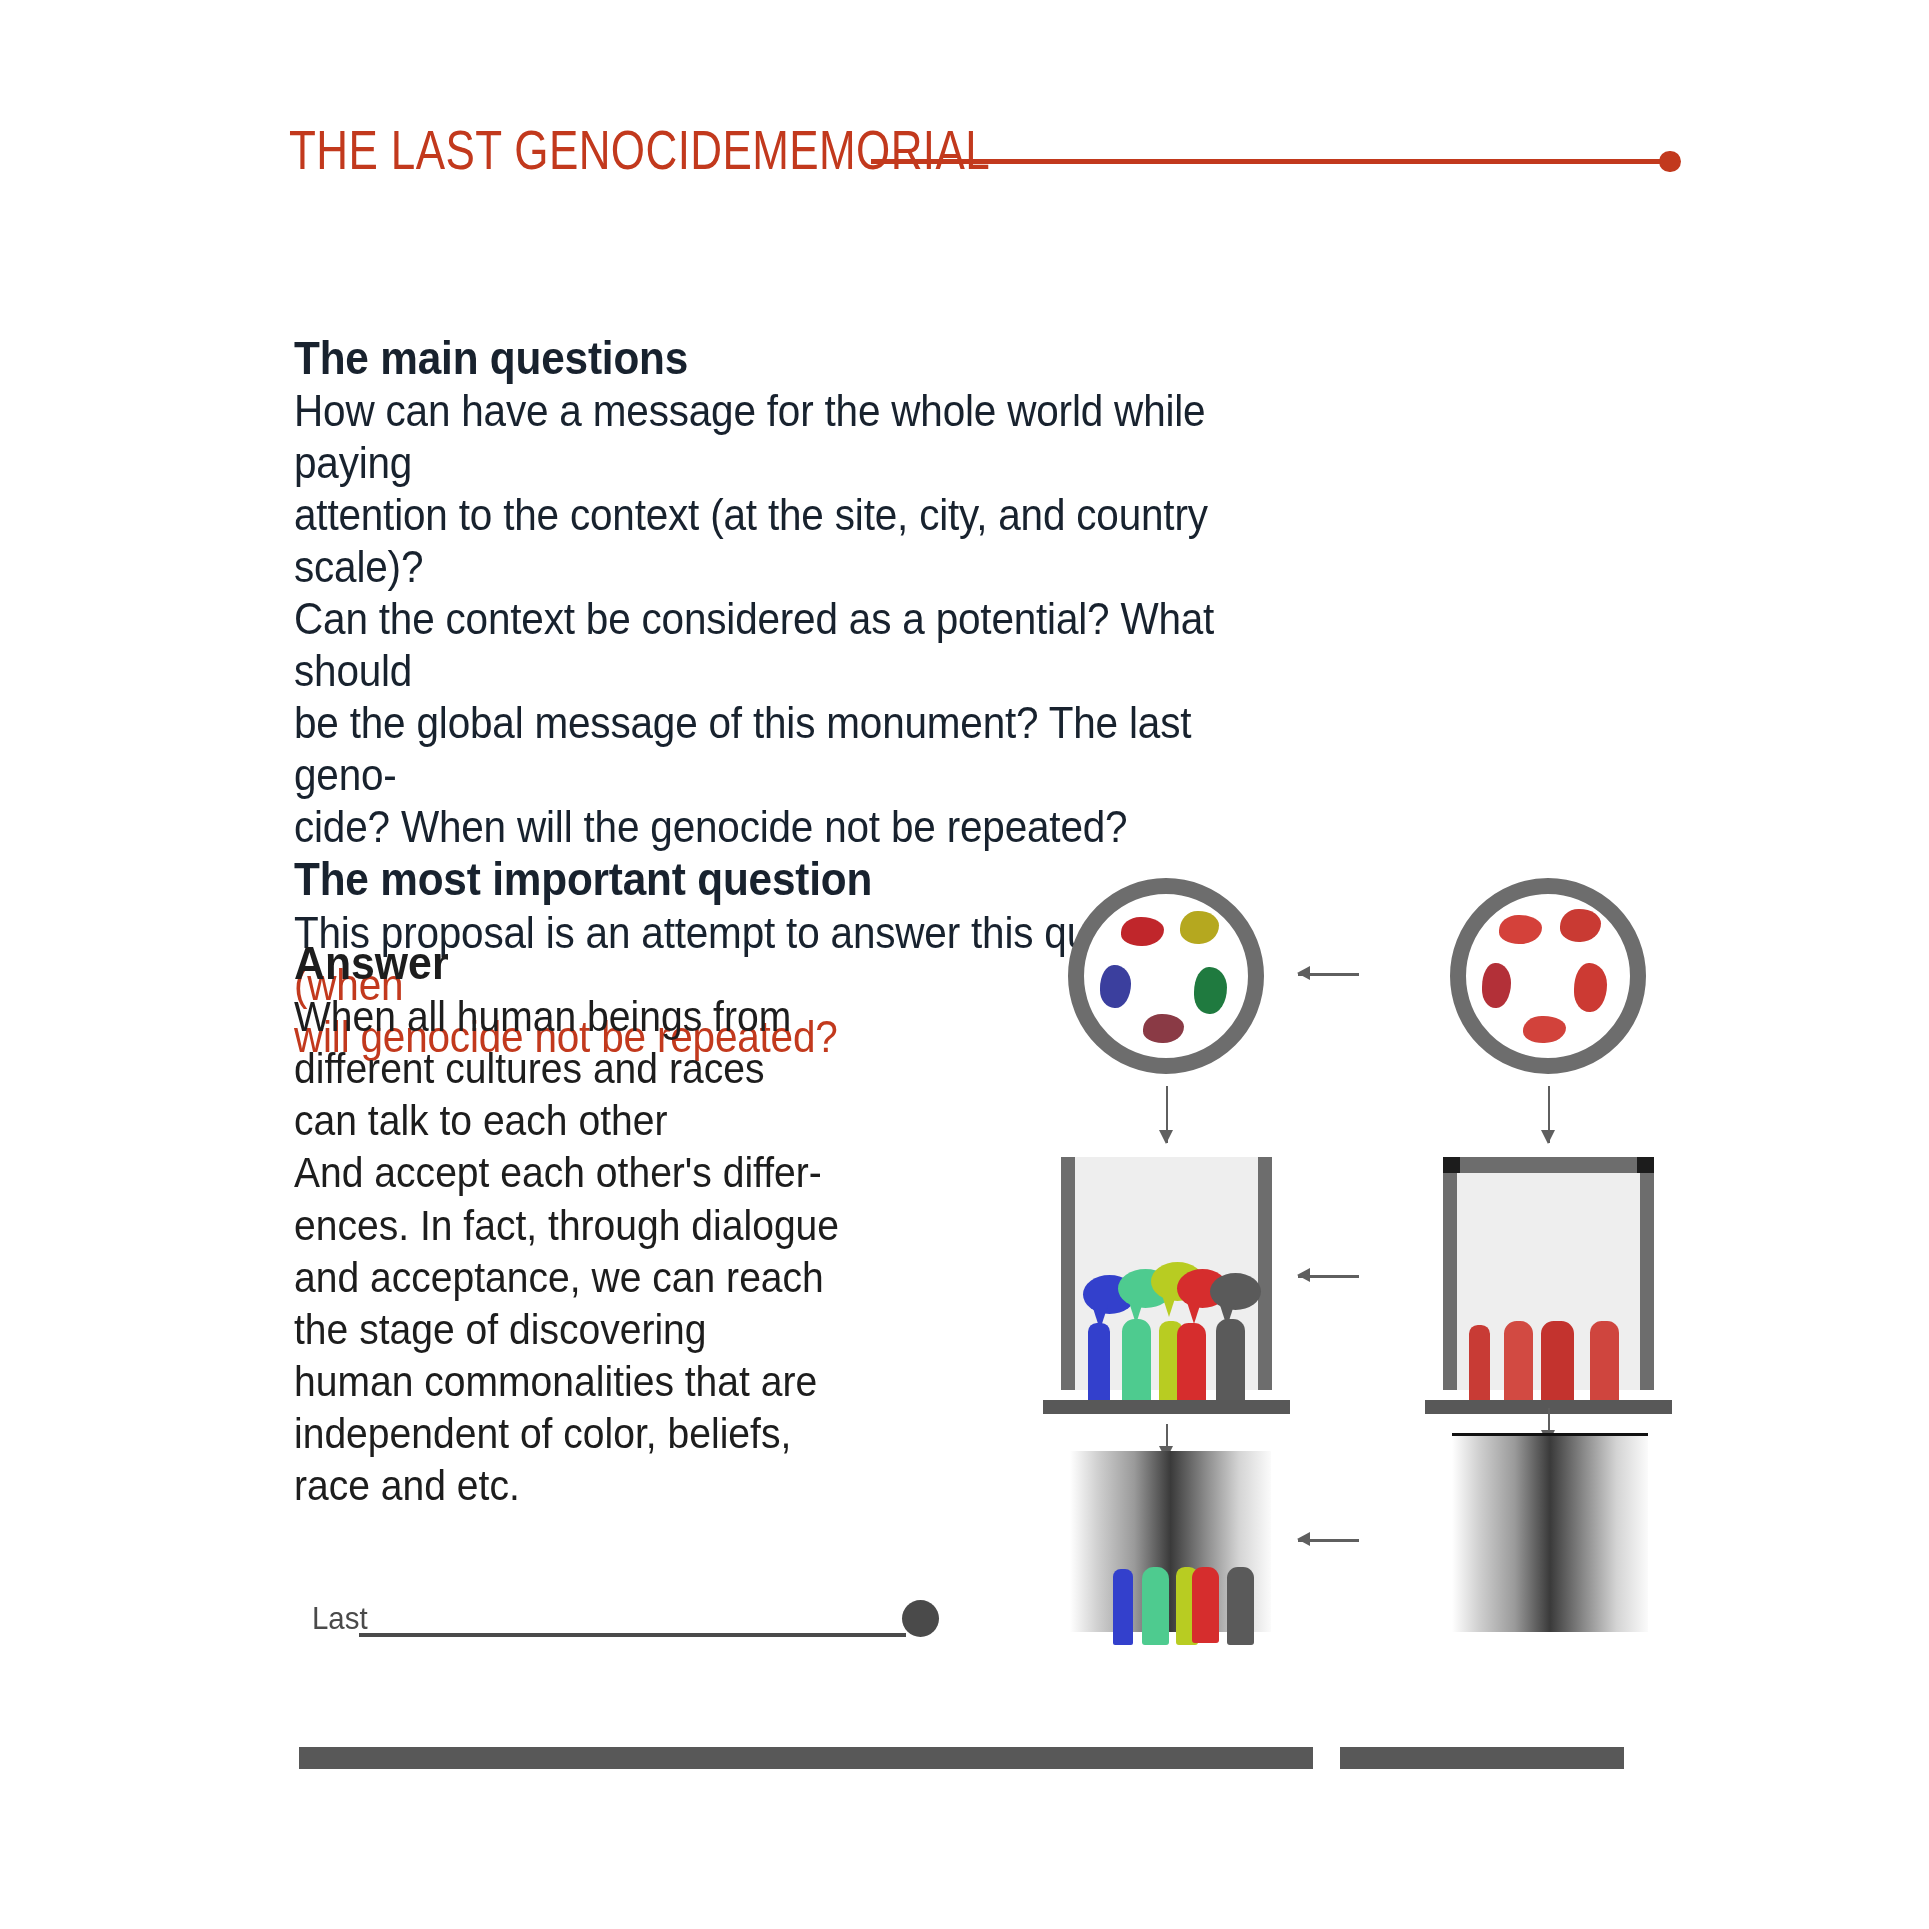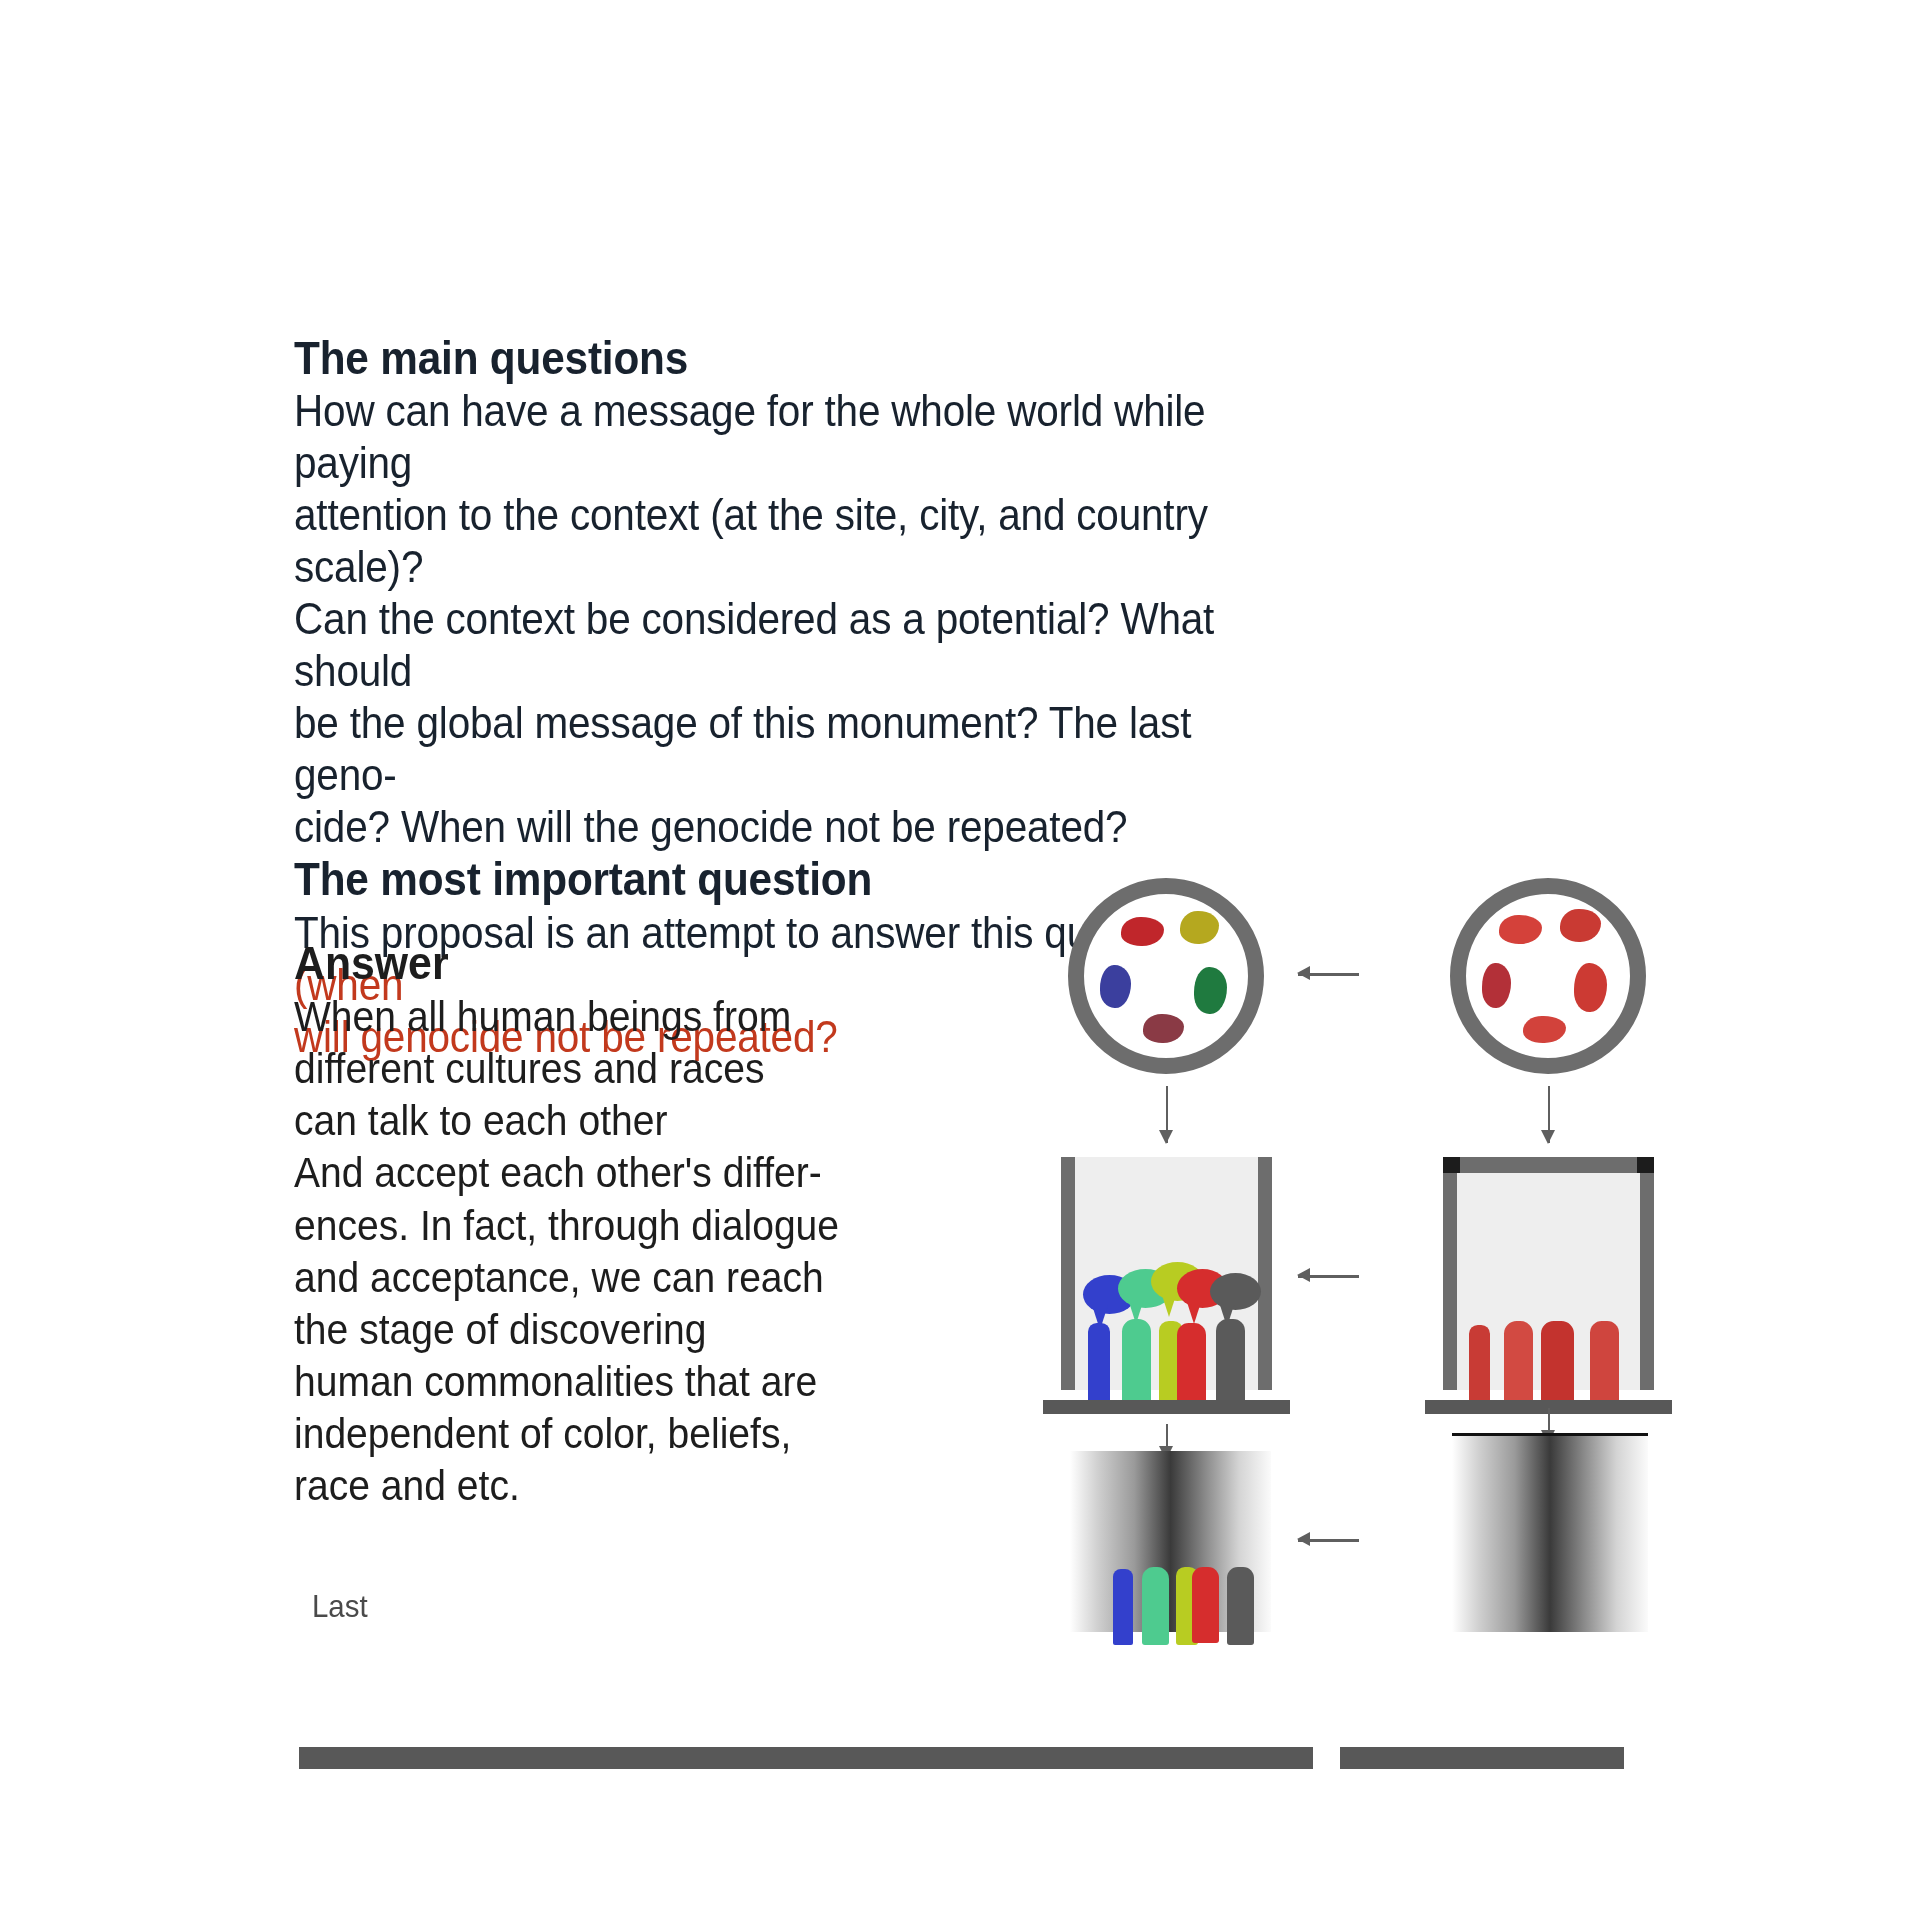--- a/index.html
+++ b/index.html
@@ -60,21 +60,21 @@
     transform:scaleX(0.93);transform-origin:left center;
   }
   .ablock .p{
     font-size:42px;font-weight:400;line-height:1.24;
     transform:scaleX(0.93);transform-origin:left center;
   }
 
   
   .last-row{
     position:absolute;left:312px;top:1588px;width:627px;height:49px;
-    display:flex;align-items:flex-start;flex-direction:column;
+    display:flex;align-items:flex-end;
   }
   .last-label{font-size:32px;color:#4a4a4a;transform:scaleX(0.92);transform-origin:left center;}
   .last-line{flex:1;height:3.9px;background:#4a4a4a;margin-left:-13.7px;margin-top:15.7px;}
   .last-dot{width:37px;height:37px;border-radius:50%;background:#4a4a4a;margin-top:15.7px;margin-left:-3.9px;}
 
   
   .diagram{position:absolute;left:1019px;top:863px;width:686px;height:745px;}
 
   .ring{position:absolute;border-radius:50%;border:16.7px solid #6d6d6d;background:#fff;box-sizing:border-box;}
   .ring-l{left:49px;top:14.7px;width:196px;height:196px;}
@@ -135,20 +135,25 @@
   .cap .b{font-size:33px;font-weight:700;line-height:1.32;transform:scaleX(0.94);transform-origin:left center;}
   .cap .s{font-size:33px;font-weight:400;line-height:1.32;transform:scaleX(0.94);transform-origin:left center;}
   .cap-l{left:980px;top:1779px;}
   .cap-r{left:1358px;top:1779px;}
 </style>
 </head>
 <body>
 
 <div class="board">
 
+  <div class="title-row">
+    <span class="title-text">THE LAST GENOCIDEMEMORIAL</span>
+    <span class="title-rule"></span>
+    <span class="title-dot"></span>
+  </div>
 
   <div class="qblock">
     <div class="h">The main questions</div>
     <div class="p">How can have a message for the whole world while paying</div>
     <div class="p">attention to the context (at the site, city, and country scale)?</div>
     <div class="p">Can the context be considered as a potential? What should</div>
     <div class="p">be the global message of this monument? The last geno-</div>
     <div class="p">cide? When will the genocide not be repeated?</div>
     <div class="h">The most important question</div>
     <div class="p"><span>This proposal is an attempt to answer this question </span><span class="red">(when</span></div>

